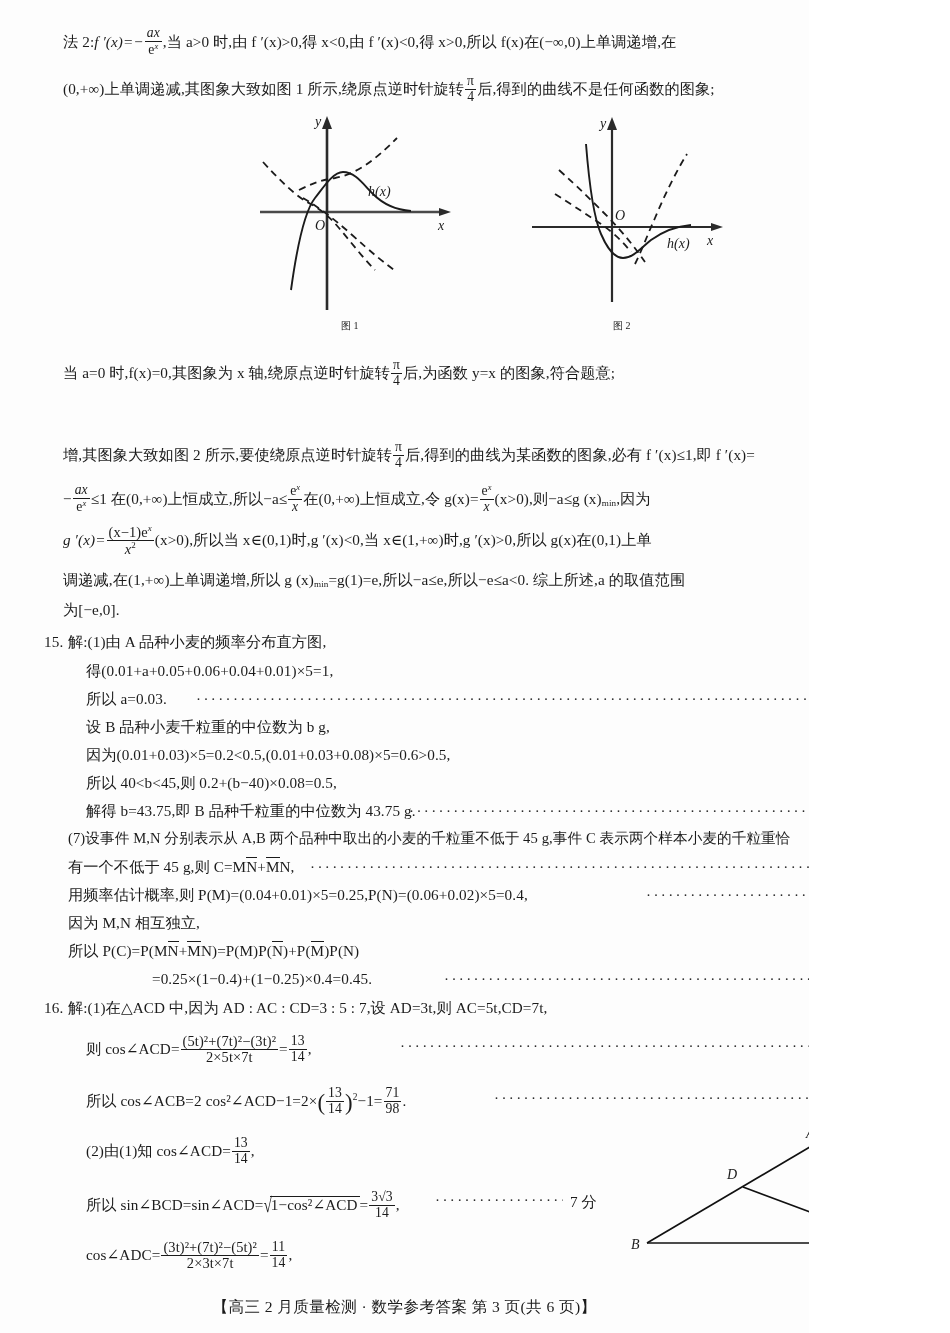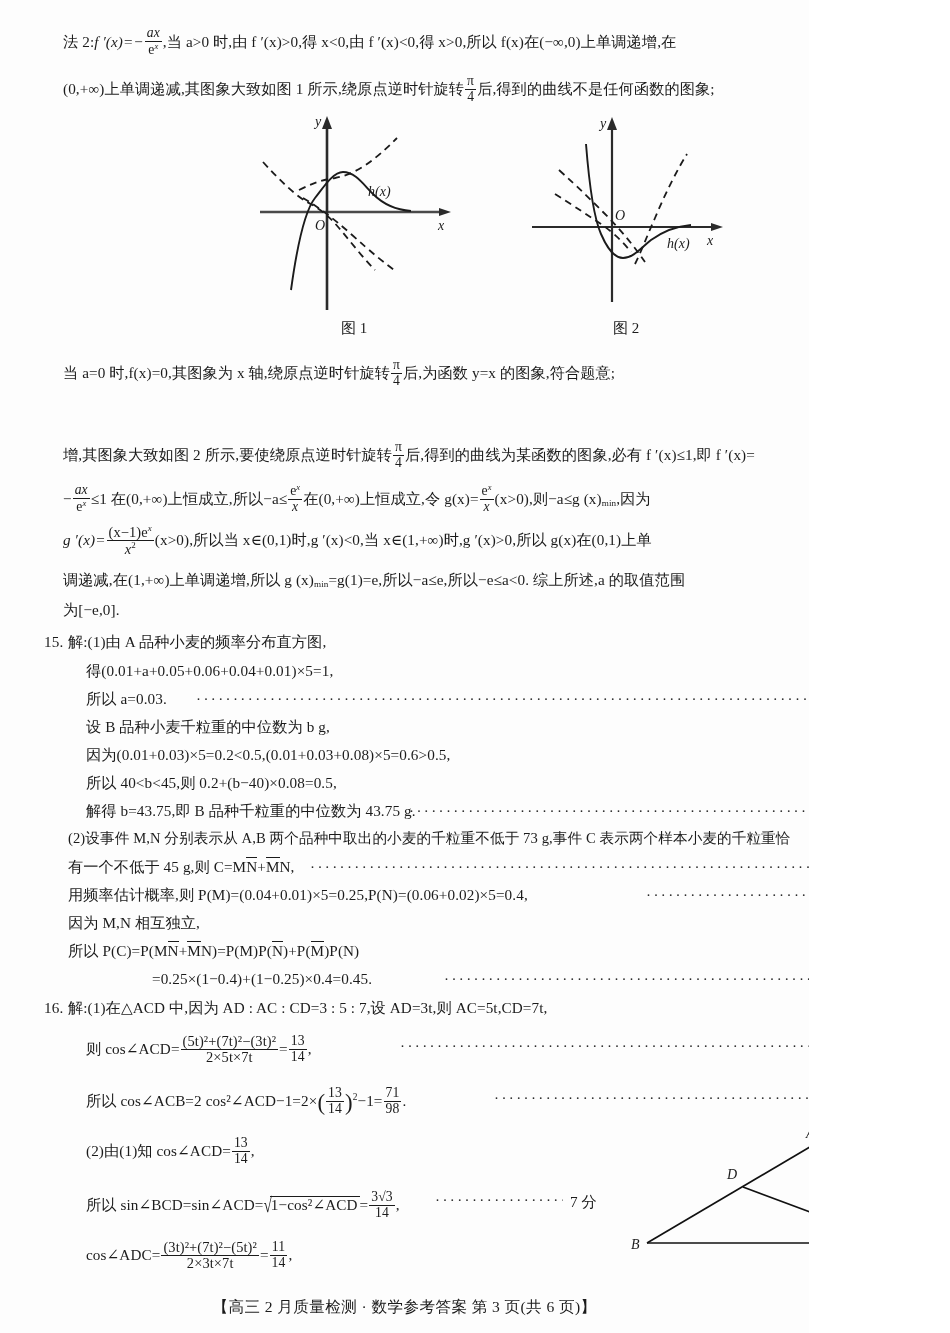--- a/index.html
+++ b/index.html
@@ -66,21 +66,21 @@
   .score {
     position: absolute;
     font-size: 15.2px;
     white-space: nowrap;
   }
 
   
   .figbox { position: absolute; }
   .figcap {
     position: absolute;
-    font-size: 15px;
+    font-size: 10px;
     white-space: nowrap;
     font-family: Liberation Serif, serif;
   }
 
   
   #footer {
     position: absolute;
     left: 0;
     right: 0;
     text-align: center;
@@ -178,21 +178,21 @@
   <div class="score cn" style="left:864px; top:691px;">3 分</div>
 
   <div class="line cn" style="left:86px; top:719px;">设 B 品种小麦千粒重的中位数为 b g,</div>
   <div class="line cn" style="left:86px; top:747px;">因为(0.01+0.03)×5=0.2&lt;0.5,(0.01+0.03+0.08)×5=0.6&gt;0.5,</div>
   <div class="line cn" style="left:86px; top:775px;">所以 40&lt;b&lt;45,则 0.2+(b−40)×0.08=0.5,</div>
 
   <div class="line cn" style="left:86px; top:803px;">解得 b=43.75,即 B 品种千粒重的中位数为 43.75 g.</div>
   <div class="dots" style="left:409px; top:803px; width:448px;">··························································································</div>
   <div class="score cn" style="left:864px; top:803px;">6 分</div>
 
-  <div class="line cn" style="left:68px; top:831px; font-size:14.6px;">(2)设事件 M,N 分别表示从 A,B 两个品种中取出的小麦的千粒重不低于 73 g,事件 C 表示两个样本小麦的千粒重恰</div>
+  <div class="line cn" style="left:68px; top:831px; font-size:14.6px;">(7)设事件 M,N 分别表示从 A,B 两个品种中取出的小麦的千粒重不低于 45 g,事件 C 表示两个样本小麦的千粒重恰</div>
 
   <div class="line cn" style="left:68px; top:859px;">
     <span>有一个不低于 45 g,则 C=M</span><span class="ovl">N</span><span>+</span><span class="ovl">M</span><span>N,</span>
   </div>
   <div class="dots" style="left:310px; top:859px; width:548px;">································································································································</div>
   <div class="score cn" style="left:864px; top:859px;">7 分</div>
 
   <div class="line cn" style="left:68px; top:887px;">用频率估计概率,则 P(M)=(0.04+0.01)×5=0.25,P(N)=(0.06+0.02)×5=0.4,</div>
   <div class="dots" style="left:646px; top:887px; width:208px;">····························</div>
   <div class="score cn" style="left:858px; top:834px;">10 分</div>

